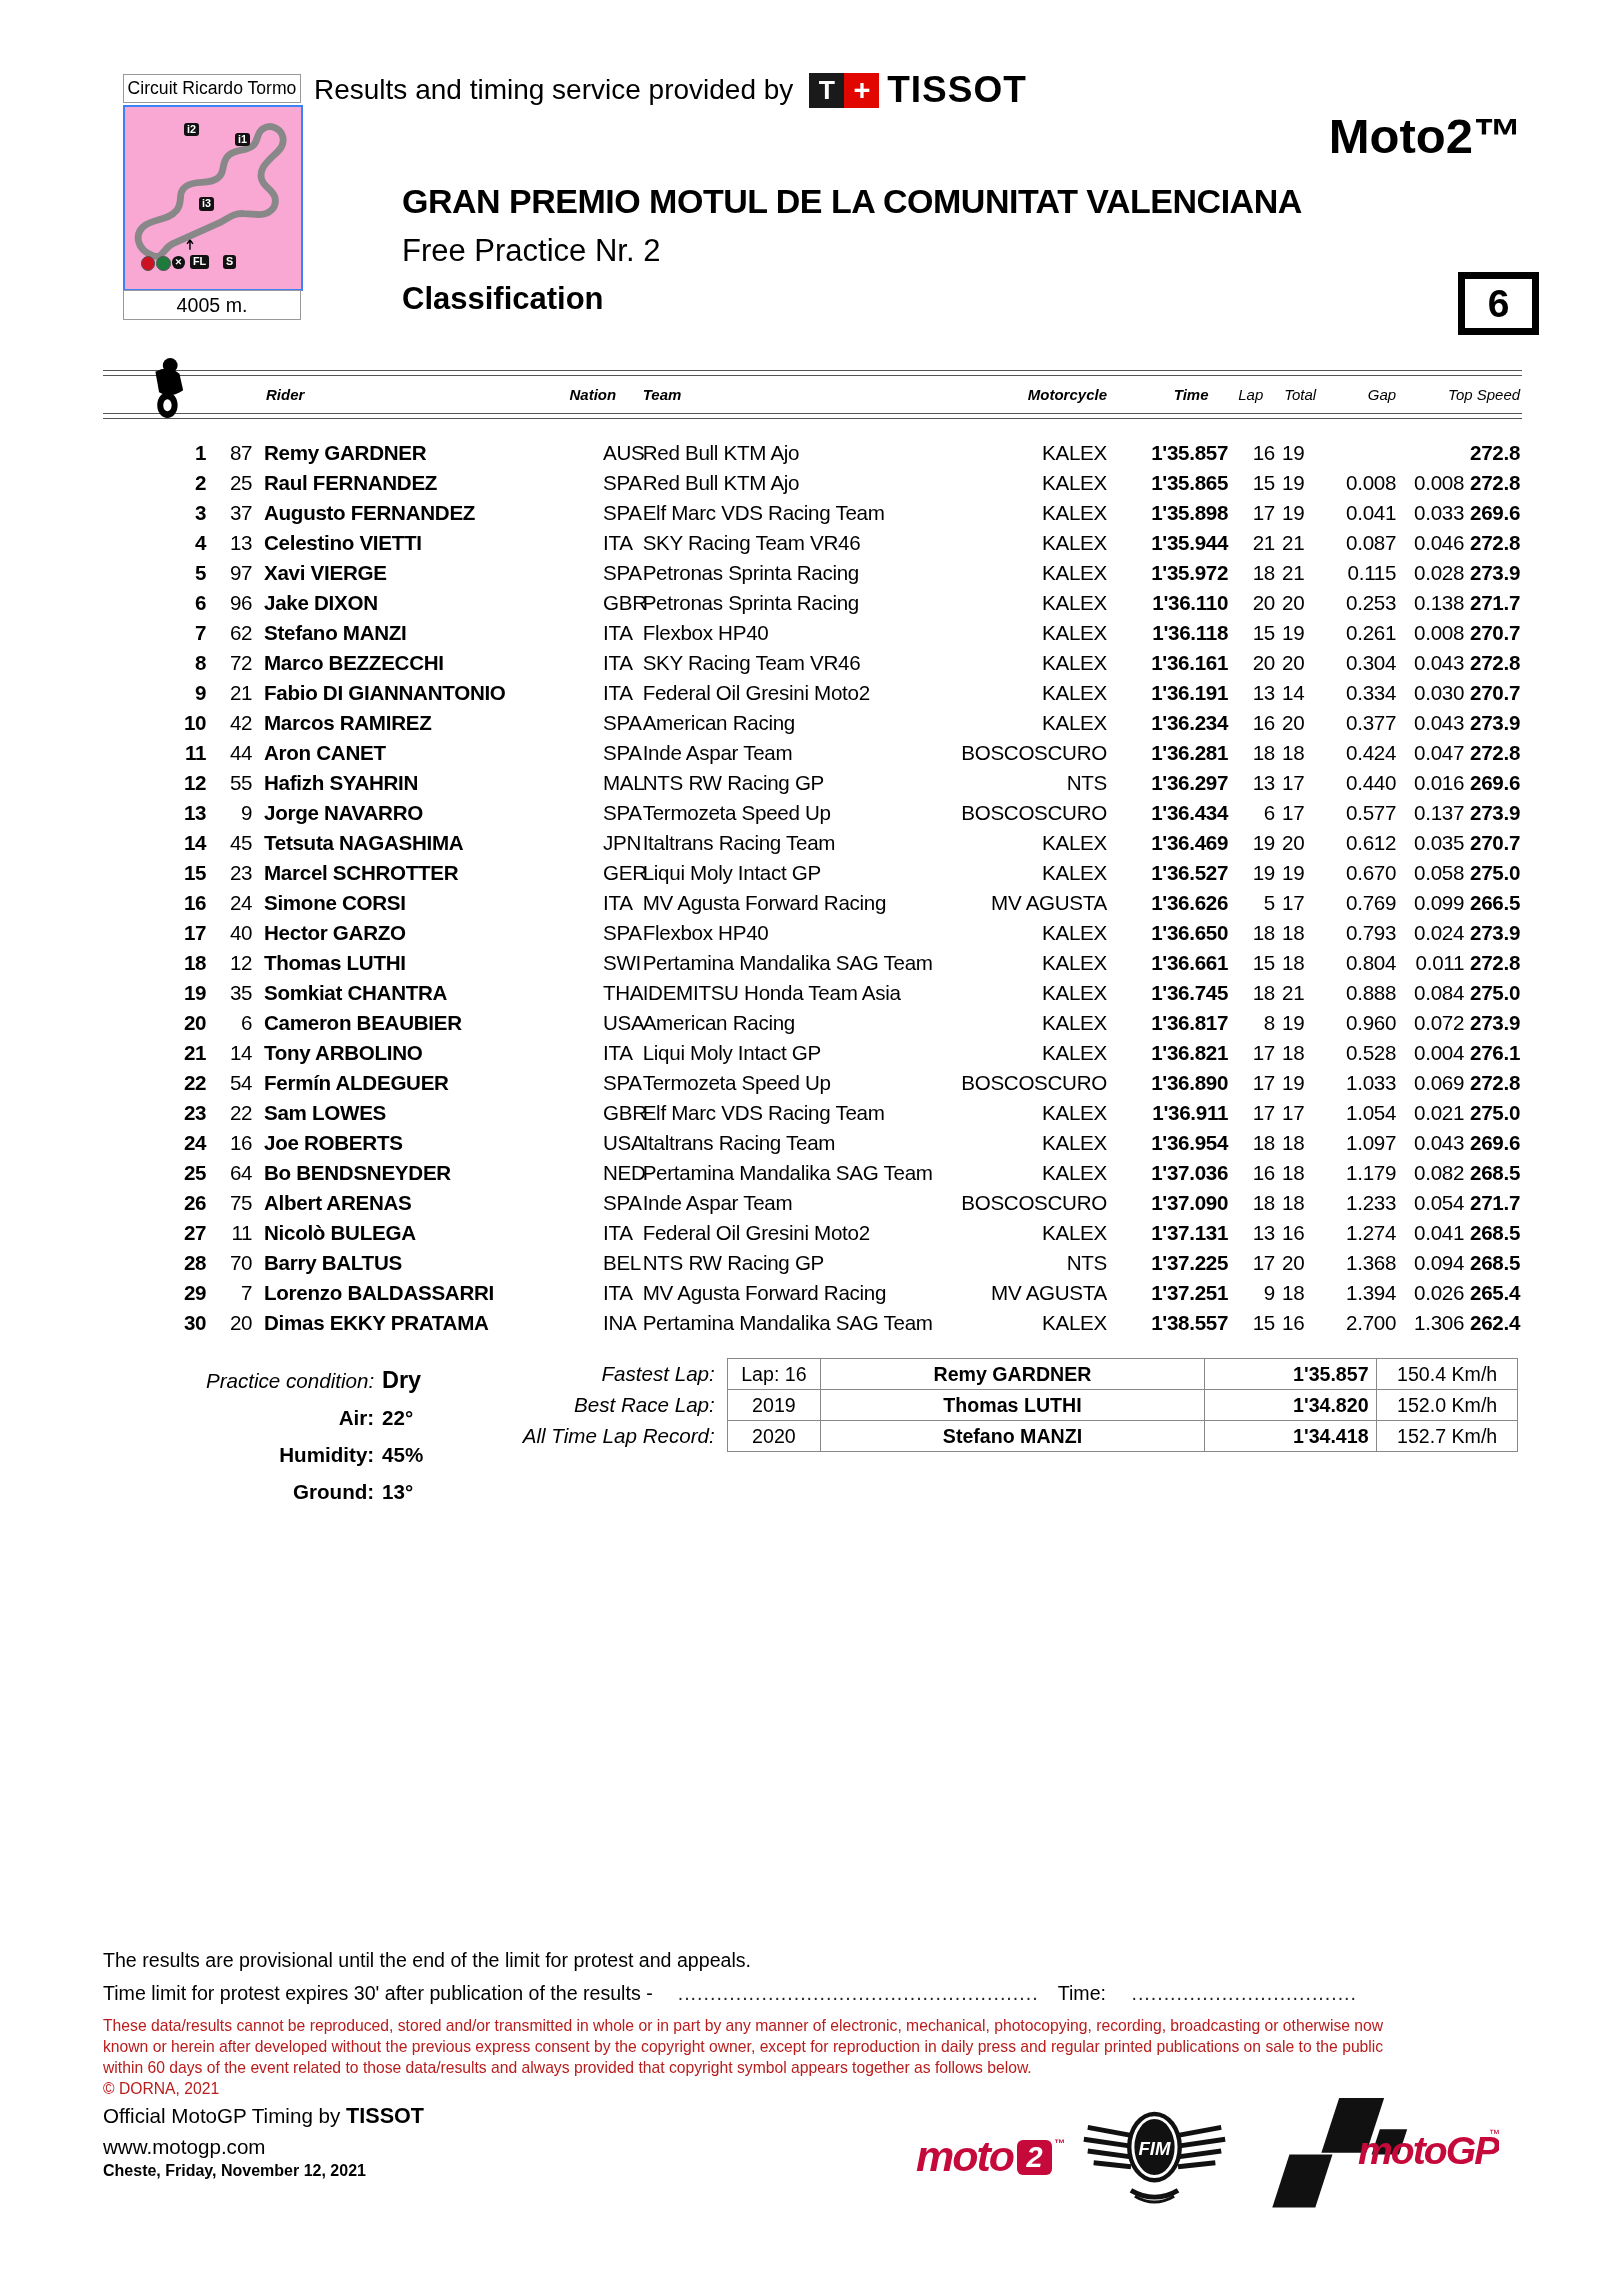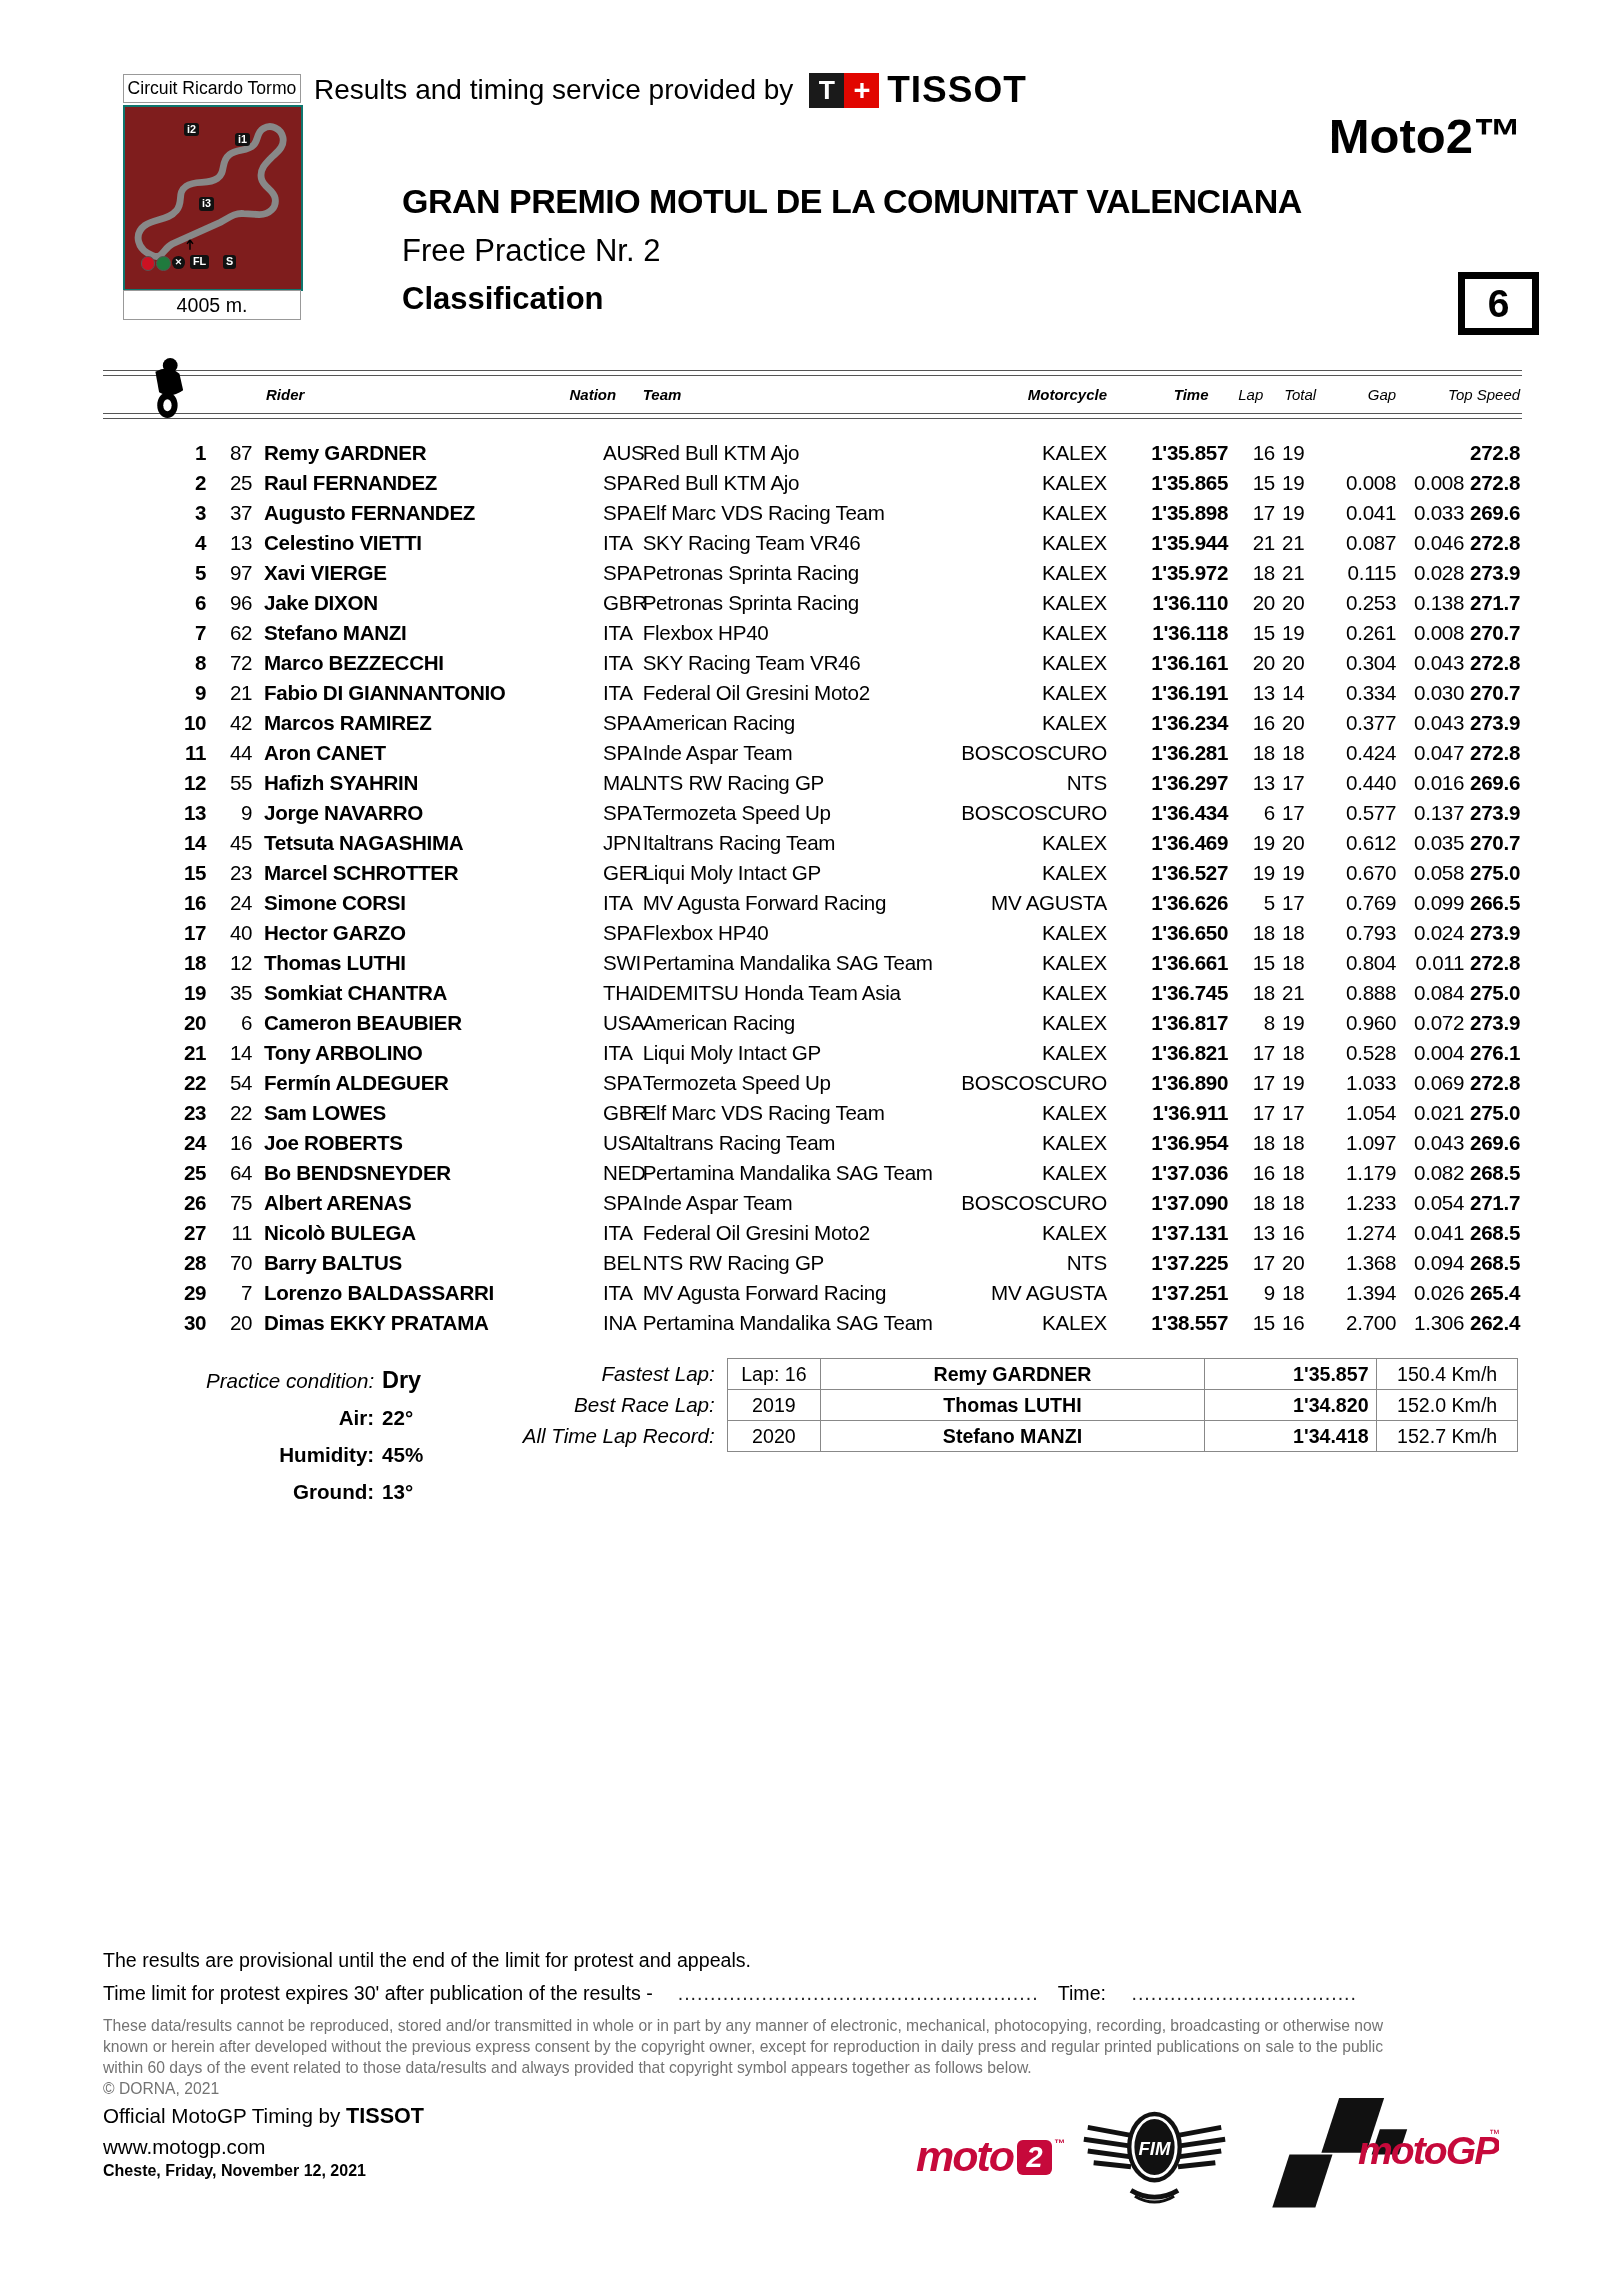--- a/index.html
+++ b/index.html
@@ -1,21 +1,21 @@
 <!DOCTYPE html>
 <html><head>
 <meta charset="utf-8">
 <style>
   html,body{margin:0;padding:0;background:#e8e8e8;}
   .page{position:relative;width:1620px;height:2293px;background:#fff;margin:0 auto;
         font-family:"Liberation Sans", sans-serif;color:#000;overflow:hidden;}
   
   .circuit-label{position:absolute;left:123px;top:74px;width:176px;height:27.4px;border:1px solid #999;
     display:flex;align-items:center;justify-content:center;font-size:17.6px;}
-  .map-box{position:absolute;left:123px;top:105px;width:176px;height:182px;border:2px solid #0f766e;background:#7f1d1d;}
+  .map-box{position:absolute;left:123px;top:105px;width:176px;height:182px;border:2px solid #3b82f6;background:#f9a8d4;}
   .map-box svg{position:absolute;left:0;top:0;}
   .mk{position:absolute;background:#111;color:#fff;font-size:10.8px;font-weight:bold;
       border-radius:2.9px;padding:1px 2.9px;line-height:11.8px;}
   .dot{position:absolute;width:12.7px;height:12.7px;border-radius:50%;}
   .dot.red{background:#cc1122;border:1px solid #555;}
   .dot.green{background:#1f7a3d;border:1px solid #555;}
   .dot.cross{background:#111;color:#fff;font-size:8.8px;font-weight:bold;display:flex;align-items:center;justify-content:center;}
   .length-box{position:absolute;left:123px;top:290px;width:176px;height:28px;border:1px solid #999;
     display:flex;align-items:center;justify-content:center;font-size:19.6px;}
   .service-row{position:absolute;left:314px;top:69px;display:flex;align-items:center;gap:16px;font-size:28px;}
@@ -70,21 +70,21 @@
   .records td.r-c1{width:77px;text-align:center;margin-left:27px;}
   .records td.r-name{width:367px;text-align:center;font-weight:bold;}
   .records td.r-time{width:156px;text-align:right;font-weight:bold;}
   .records td.r-speed{width:124px;text-align:center;}
   
   .f-provisional{position:absolute;left:103px;top:1949px;font-size:19.6px;}
   .f-protest{position:absolute;left:103px;top:1982px;font-size:19.6px;white-space:nowrap;}
   .f-protest .dots{letter-spacing:1px;color:#222;}
   .f-protest .tlab{margin-left:13.7px;margin-right:20px;}
   .f-protest .d1{margin-left:19.6px;}
-  .f-legal{position:absolute;left:103px;top:2015px;font-size:15.7px;line-height:21px;color:#737373;}
+  .f-legal{position:absolute;left:103px;top:2015px;font-size:15.7px;line-height:21px;color:#b91c1c;}
   .f-timing{position:absolute;left:103px;top:2103px;font-size:20.6px;}
   .f-timing b{font-size:21.6px;}
   .f-web{position:absolute;left:103px;top:2135px;font-size:20.6px;}
   .f-date{position:absolute;left:103px;top:2162px;font-size:16px;font-weight:bold;}
   
   .moto2-logo{position:absolute;left:916px;top:2137px;display:flex;align-items:flex-start;
     font-style:italic;font-weight:bold;color:#c6093b;}
   .moto2-logo .word{font-size:43px;line-height:39px;letter-spacing:-2px;}
   .moto2-logo .digit{width:35px;height:35px;background:#c6093b;color:#fff;border-radius:5.9px;
     display:flex;align-items:center;justify-content:center;font-size:29px;margin-left:3.9px;margin-top:2.9px;}

